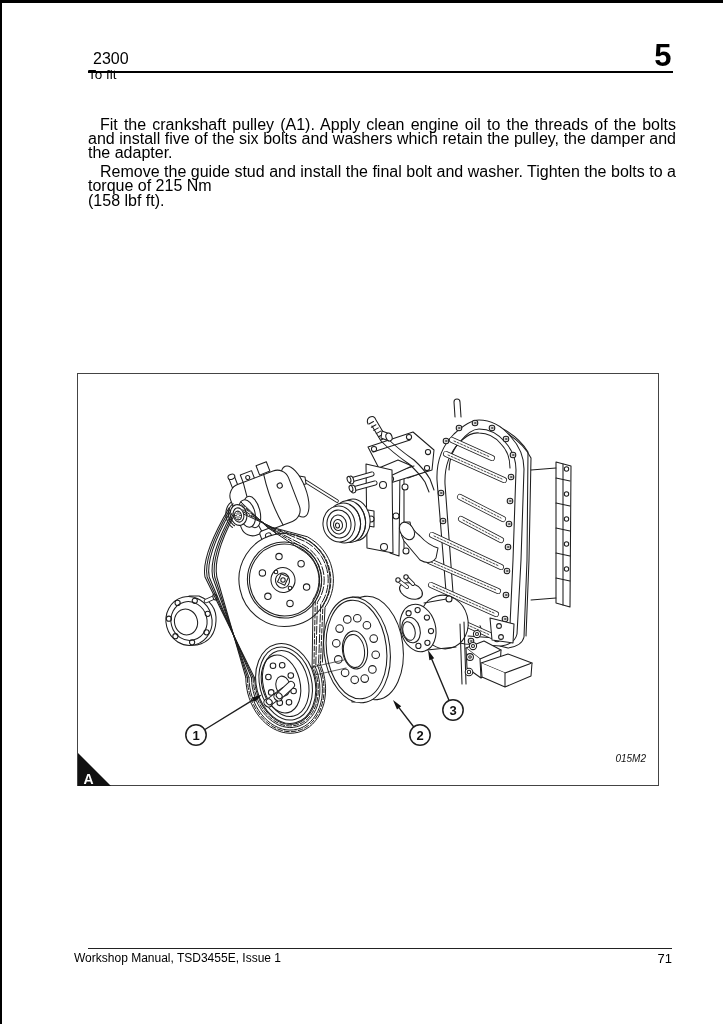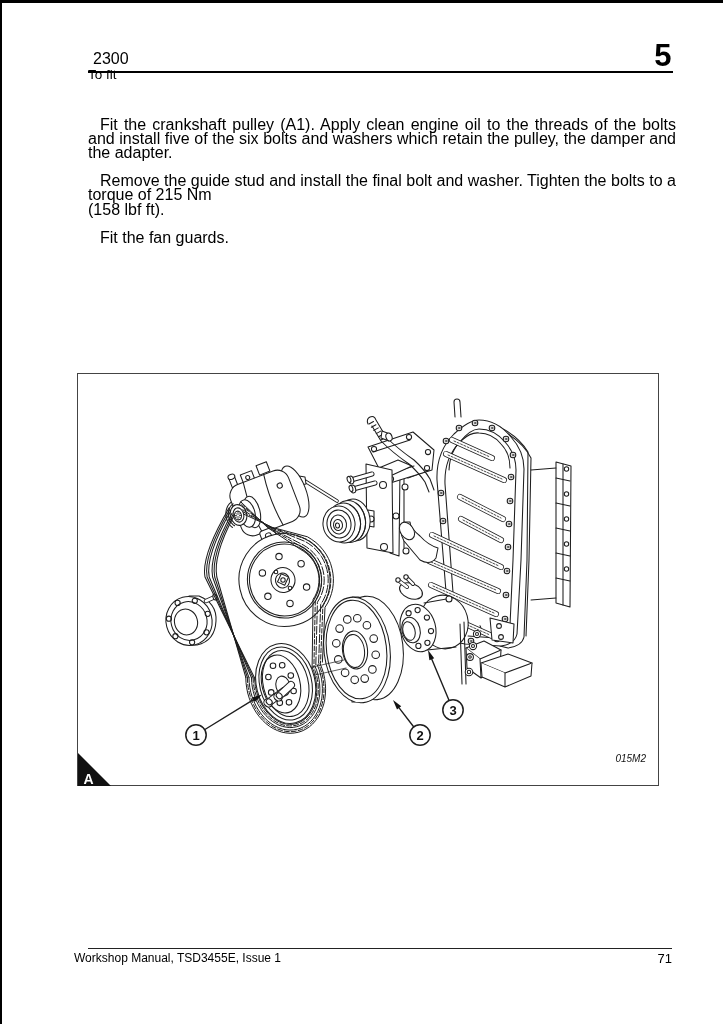--- a/index.html
+++ b/index.html
@@ -7,38 +7,37 @@
      font-family:"Liberation Sans",sans-serif;overflow:hidden}
 .abs{position:absolute}
 .topbar{left:0;top:0;width:723px;height:3px;background:#000}
 .leftbar{left:0;top:0;width:2px;height:1024px;background:#000}
 .hnum{left:93px;top:50.8px;font-size:16px;line-height:1}
 .hfive{right:51.5px;top:39.5px;font-size:31px;font-weight:bold;line-height:1}
 .hrule{left:88px;top:70.5px;width:585px;height:2px;background:#000}
 .tofit{left:88px;top:68px;font-size:13.5px;font-weight:normal;line-height:1}
 .bodytext{left:88px;top:117.5px;width:588px;font-size:16px;line-height:14.2px;text-align:justify}
 .bodytext p{margin:0;text-indent:12px}
-.bodytext p+p{margin-top:14px}
+.bodytext p+p{margin-top:5px}
 .frule{left:88px;top:948px;width:584px;height:1.2px;background:#222}
 .ftext{left:74px;top:950.5px;font-size:12px;line-height:1.2}
 .fnum{right:51px;top:950.5px;font-size:13px;font-weight:normal;line-height:1.2}
 .figwrap{left:77px;top:373px;width:582px;height:413px}
 </style>
 </head>
 <body>
 <div class="abs topbar"></div>
 <div class="abs leftbar"></div>
 <div class="abs hnum">2300</div>
 <div class="abs hfive">5</div>
 <div class="abs hrule"></div>
 <div class="abs tofit">To fit</div>
 <div class="abs bodytext">
 <p>Fit the crankshaft pulley (A1). Apply clean engine oil to the threads of the bolts and install five of the six bolts and washers which retain the pulley, the damper and the adapter.</p>
 <p>Remove the guide stud and install the final bolt and washer. Tighten the bolts to a torque of 215 Nm<br>(158&nbsp;lbf&nbsp;ft).</p>
-<p>Fit the fan guards.</p>
 </div>
 <div class="abs figwrap">
 <svg width="582" height="413" viewBox="77 373 582 413">
 <rect x="77.5" y="373.5" width="581" height="412" fill="#fff" stroke="#444" stroke-width="1"></rect>
 <g fill="none" stroke="#1e1e1e" stroke-width="1.05" stroke-linecap="round" stroke-linejoin="round">
 <path d="M489,423 Q516,432 528,452 L527,560 L524,637 Q522,646 508,648 L500,646" fill="#fff"></path>
 <path d="M496,427 Q522,440 531,458 L529,560 L526,636" fill="none"></path>
 <path d="M556,462 L571,466 L570,607 L556,603 Z" fill="#fff"></path>
 <path d="M563,464 L563,605" fill="none"></path>
 <path d="M556,478 L570,481" fill="none"></path>

